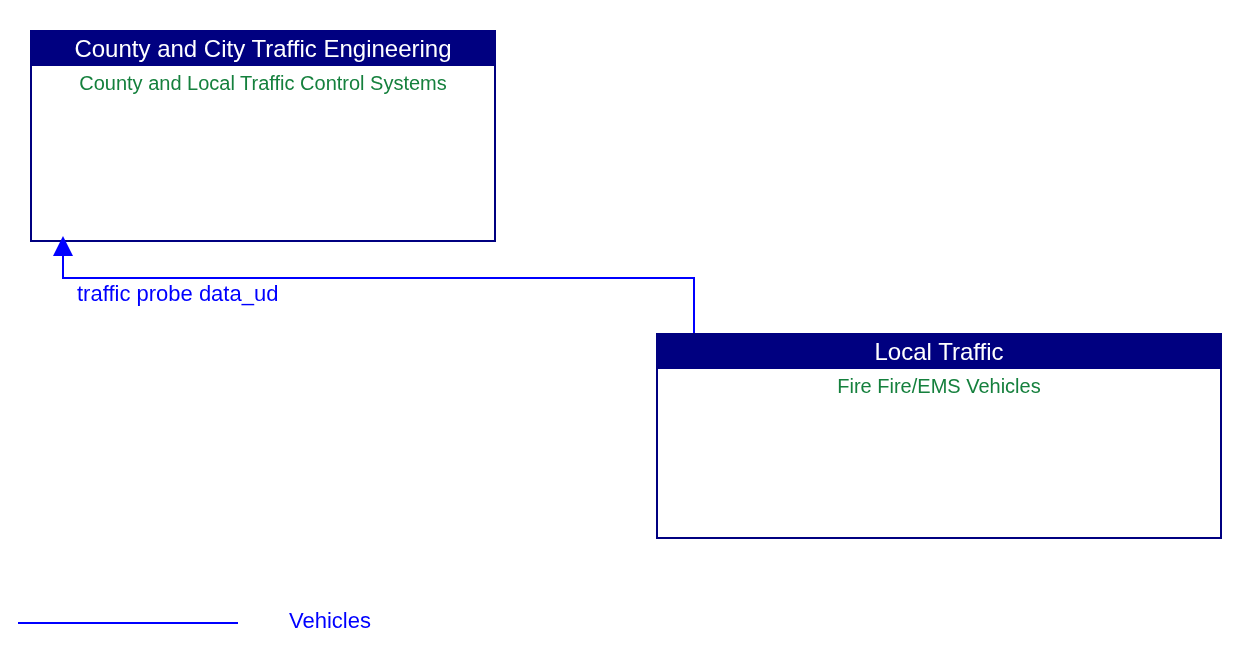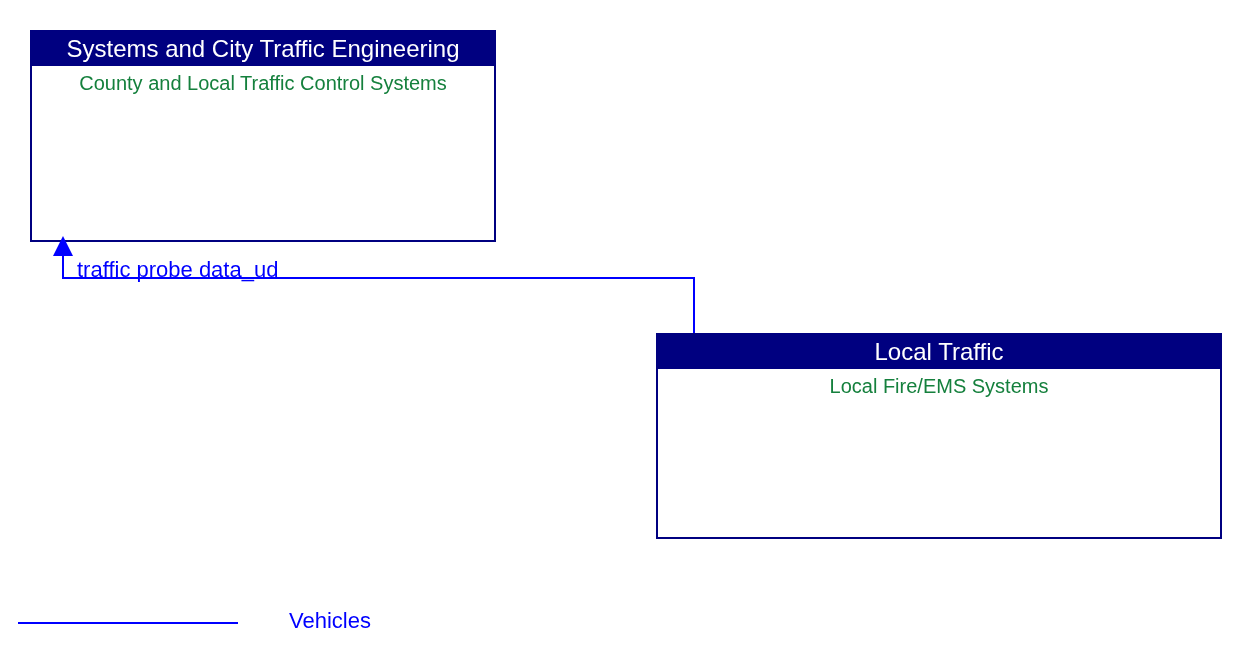--- a/index.html
+++ b/index.html
@@ -30,20 +30,21 @@
     text-align: center;
     font-size: 20px;
     padding: 6px 10px 0 10px;
     line-height: 1.15;
   }
   .connector-label {
     position: absolute;
     color: #0000ff;
     font-size: 22px;
     white-space: nowrap;
+    margin-top: 24px;
   }
   .legend-line {
     position: absolute;
     height: 0;
     border-top: 2px solid #0000ff;
   }
   .legend-label {
     position: absolute;
     color: #0000ff;
     font-size: 22px;
@@ -54,27 +55,27 @@
     top: 0;
     width: 1252px;
     height: 658px;
     pointer-events: none;
   }
 </style>
 </head>
 <body>
 
 <div class="node" style="left:30px; top:30px; width:466px; height:212px;">
-  <div class="node-header">Systems and City Traffic Engineering</div>
+  <div class="node-header">County and City Traffic Engineering</div>
   <div class="node-body">County and Local Traffic Control Systems</div>
 </div>
 
 <div class="node" style="left:656px; top:333px; width:566px; height:206px;">
   <div class="node-header">Local Traffic</div>
-  <div class="node-body">Local Fire/EMS Systems</div>
+  <div class="node-body">Fire Fire/EMS Vehicles</div>
 </div>
 
 <svg class="connector">
   <defs>
     <marker id="arrowhead" markerWidth="10" markerHeight="10" refX="5" refY="5" orient="auto">
       <path d="M0,0 L10,5 L0,10 Z" fill="#0000ff"></path>
     </marker>
   </defs>
 
   <path d="M 694 333 L 694 278 L 63 278 L 63 246" fill="none" stroke="#0000ff" stroke-width="2" marker-end="url(#arrowhead)"></path>

